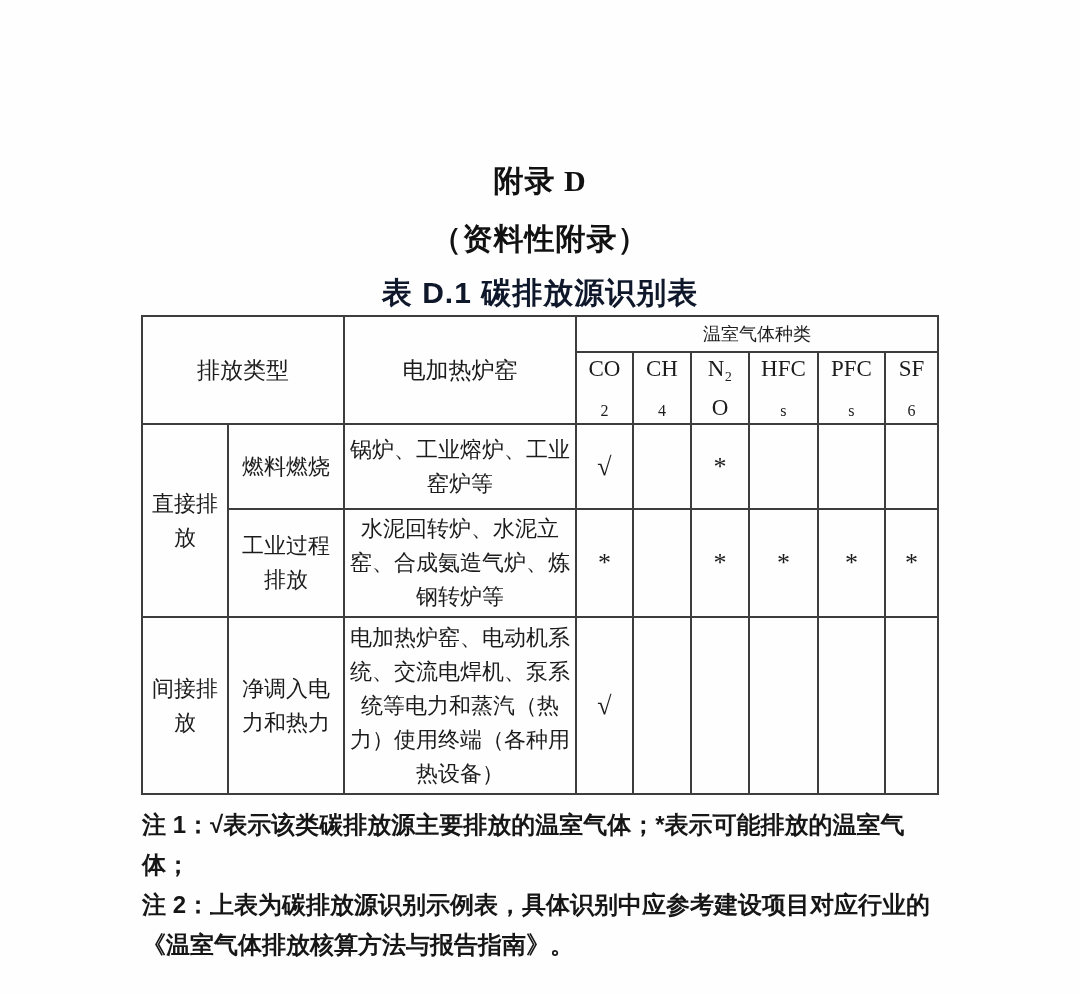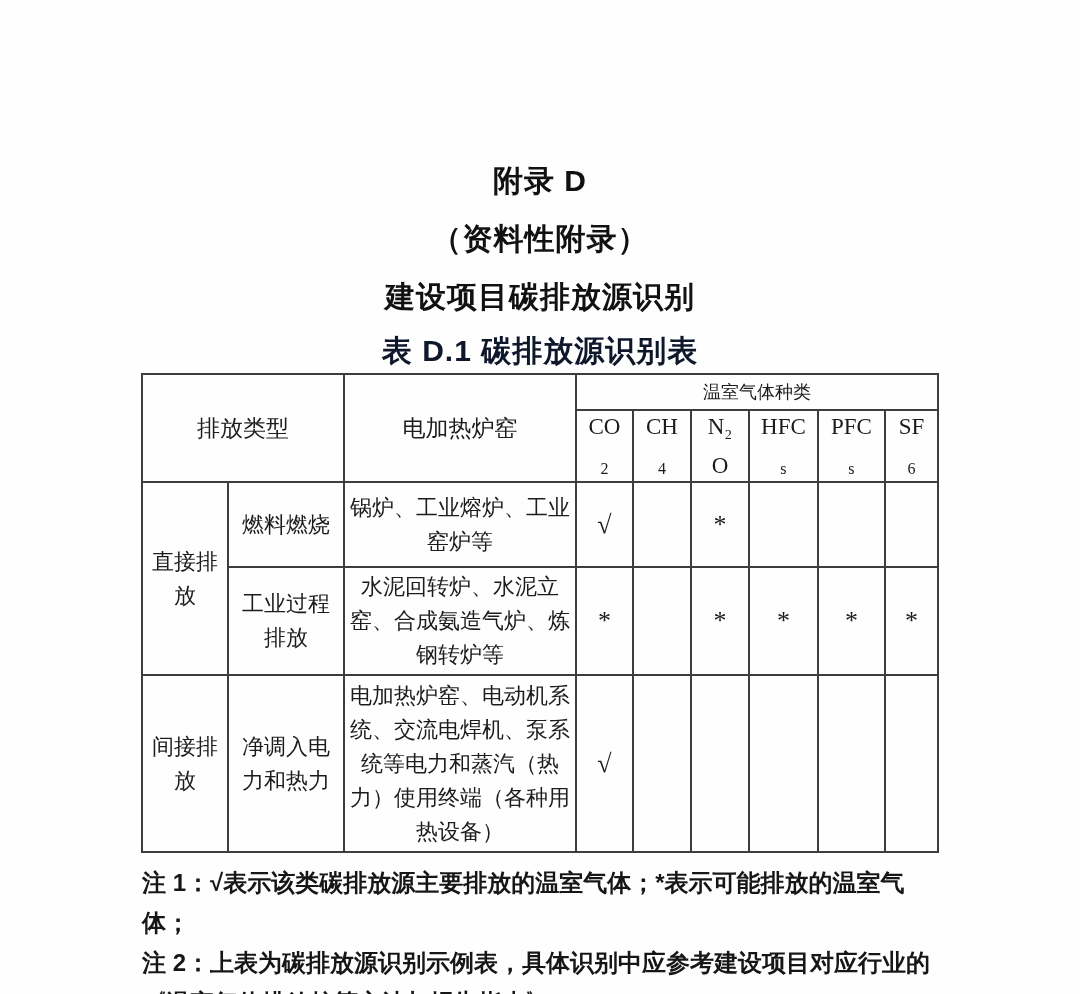--- a/index.html
+++ b/index.html
@@ -11,21 +11,21 @@
     overflow: hidden;
     font-family: "Liberation Sans", "DejaVu Sans", sans-serif;
     color: #1c1c1c;
   }
   .page {
     width: 1080px;
     height: 994px;
     box-sizing: border-box;
     padding-top: 164px;
   }
-  .title-block { text-align: center; }
+  .title-block { text-align: center; font-family: Liberation Serif, serif; }
   .title-line {
     font-size: 30px;
     font-weight: 700;
     line-height: 34px;
     color: #111;
     letter-spacing: 1px;
   }
   .title-line + .title-line { margin-top: 24px; }
   .table-caption {
     text-align: center;
@@ -109,21 +109,20 @@
   }
 </style>
 </head>
 <body>
 
 <div class="page">
 
   <div class="title-block">
     <div class="title-line">附录 D</div>
     <div class="title-line">（资料性附录）</div>
-    <div class="title-line">建设项目碳排放源识别</div>
   </div>
 
   <div class="table-caption">表 D.1  碳排放源识别表</div>
 
   <table class="d1">
     <colgroup>
       <col class="c-cat">
         <col class="c-sub">
         <col class="c-fac">
       <col class="c-co2">

